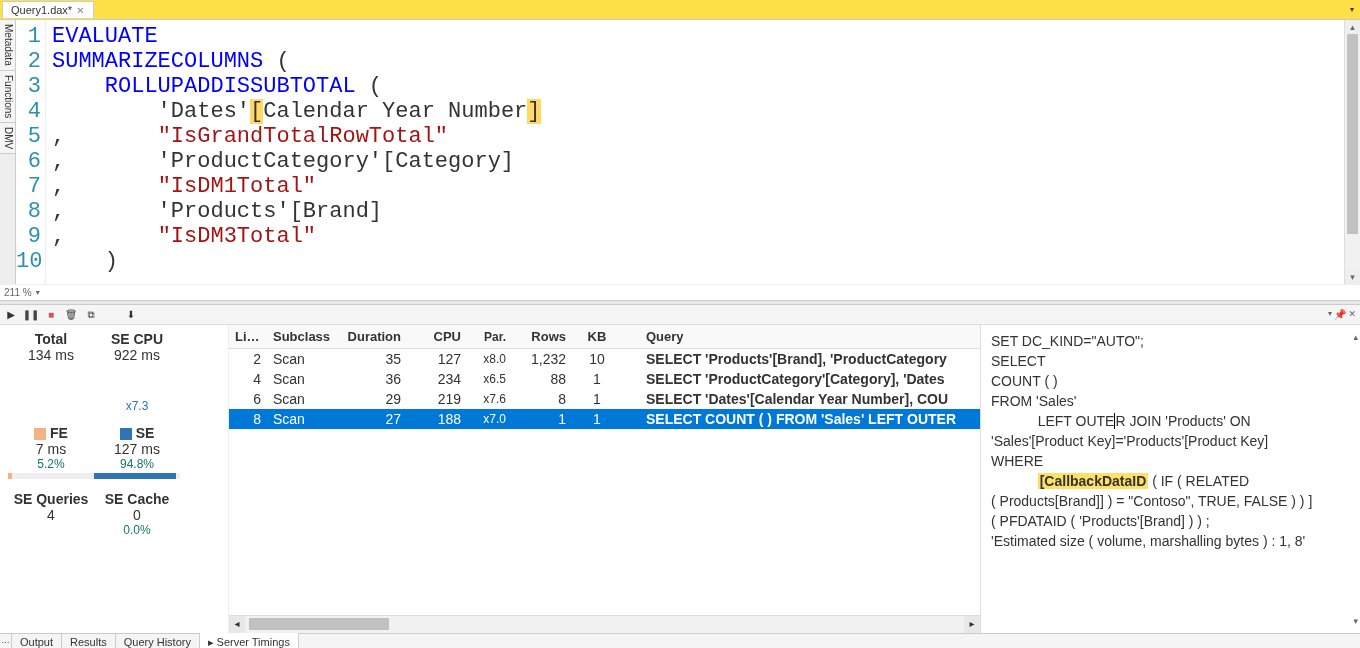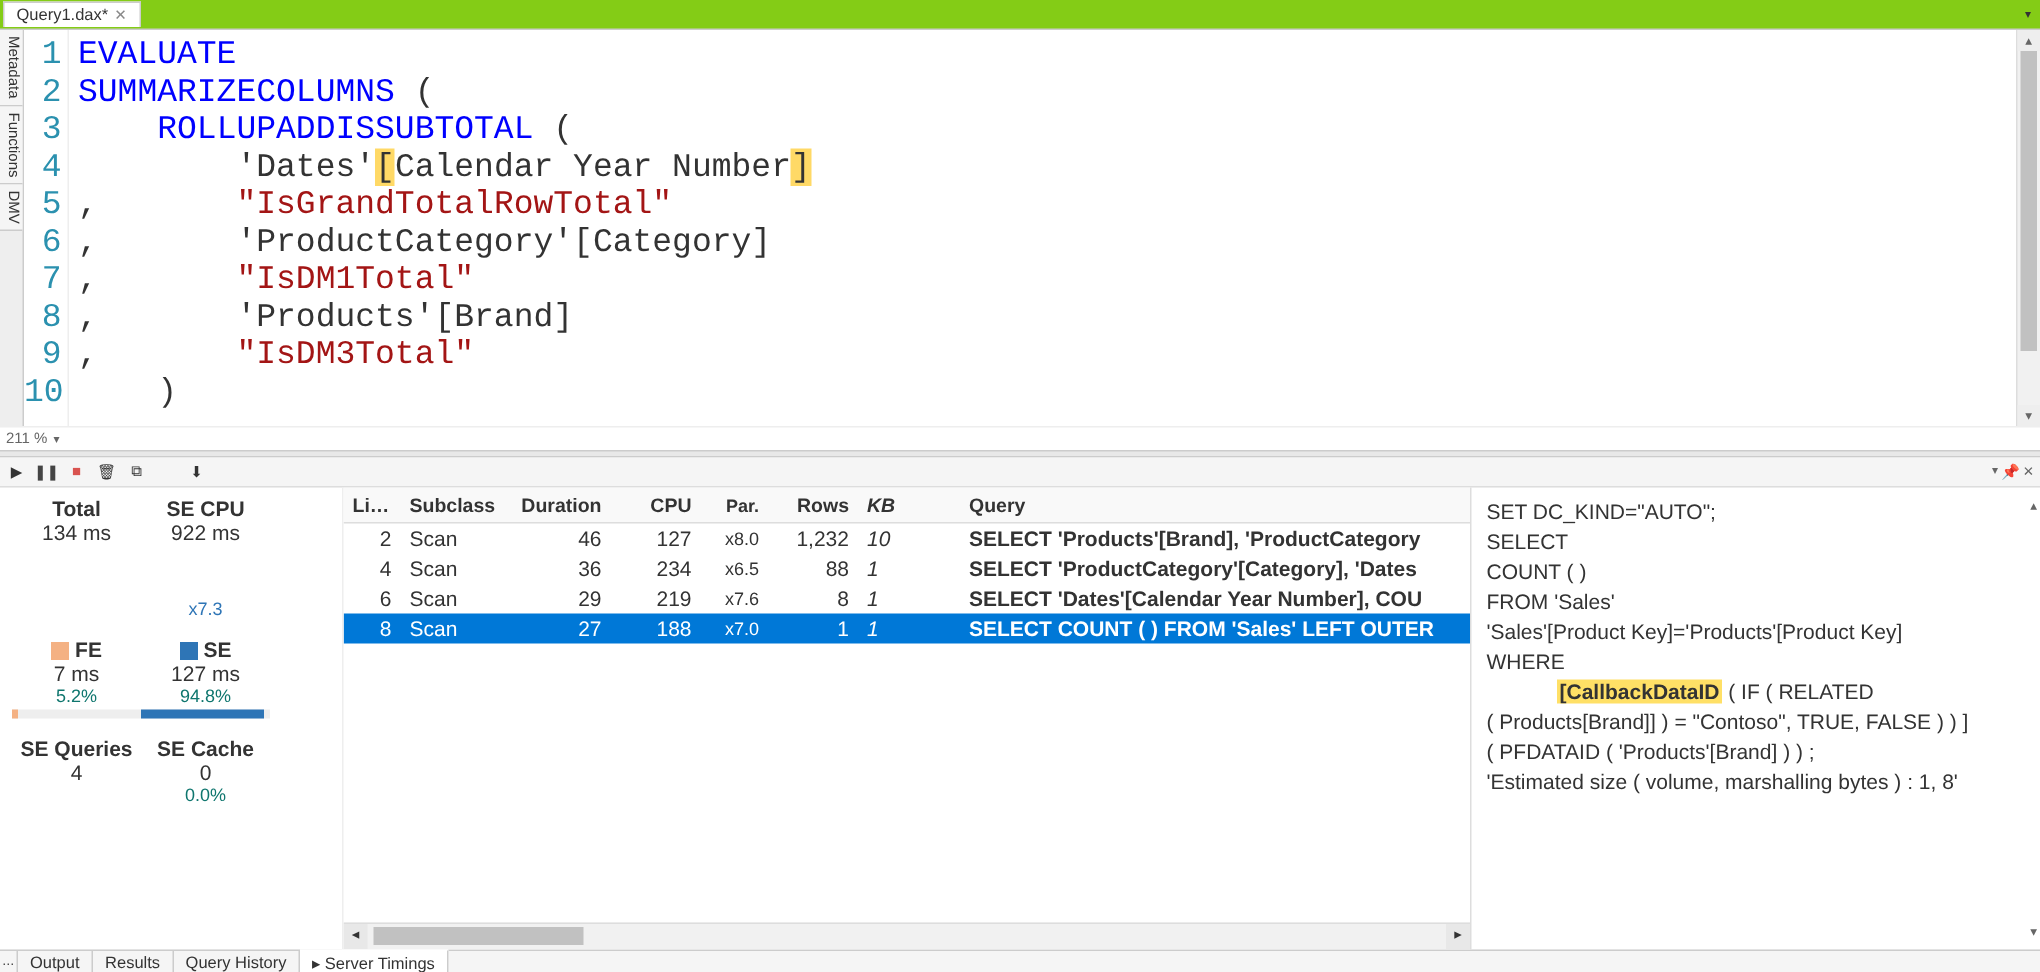--- a/index.html
+++ b/index.html
@@ -1,18 +1,18 @@
 <!DOCTYPE html>
 <html><head>
 <meta charset="utf-8">
 <style>
 * { margin: 0; padding: 0; box-sizing: border-box; }
 body { font-family: "Segoe UI", Arial, sans-serif; font-size: 12px; background: #fff; color: #333; width: 1360px; height: 648px; overflow: hidden; position: relative; }
 
-.top-tabstrip { height: 20px; border-bottom: 1px solid #ccc; display: flex; align-items: center; padding-left: 2px; background: #84cc16; }
+.top-tabstrip { height: 20px; border-bottom: 1px solid #ccc; display: flex; align-items: center; padding-left: 2px; background: #fde047; }
 .top-tab { padding: 2px 8px; background: #fff; border: 1px solid #ccc; border-bottom: none; font-size: 11px; display: flex; align-items: center; gap: 4px; }
 .top-tab .close-x { cursor: pointer; color: #888; font-size: 10px; }
 .top-right-icons { margin-left: auto; margin-right: 6px; display: flex; gap:4px; }
 .dropdown-marker { font-size: 8px; }
 
 .main-row { display: flex; height: 264px; }
 
 .side-tabs { width: 16px; background: #eee; border-right: 1px solid #ccc; display: flex; flex-direction: column; }
 .side-tab { writing-mode: vertical-rl; text-orientation: mixed; font-size: 10px; padding: 4px 1px; border-bottom: 1px solid #ccc; background: #f5f5f5; cursor: pointer; text-align:center; }
 
@@ -61,21 +61,21 @@
 .grid-body { flex:1; overflow:hidden; font-size:14px;}
 .grid-row { display:flex; height:20px; align-items:center; }
 .grid-row.selected { background:#0078d7; color:#fff; }
 .grid-row.selected .qbold { color:#fff; }
 .c-line { width:38px; text-align:right; }
 .c-sub { width:72px; }
 .c-dur { width:68px; text-align:right; }
 .c-cpu { width:60px; text-align:right; }
 .c-par { width:45px; text-align:right; font-size:12px;}
 .c-rows { width:60px; text-align:right; }
-.c-kb { width:50px; text-align:left;font-style:italic; }
+.c-kb { width:50px; text-align:center; }
 .c-gap { width:18px; }
 .c-query { flex:1; }
 .qbold { font-weight:700; }
 .grid-hscroll { height:18px; background:#f1f1f1; border-top:1px solid #ddd; position:relative; margin-top:auto;}
 .hs-left, .hs-right { position:absolute; top:0; width:16px; height:100%; text-align:center; line-height:16px; font-size:10px; background:#e8e8e8; }
 .hs-left { left:0; } .hs-right { right:0; }
 .hs-thumb { position:absolute; left:20px; top:2px; height:12px; width:140px; background:#c1c1c1; }
 
 .detail-panel { width:380px; border-left:1px solid #ddd; padding:6px 10px; font-size:14px; line-height:20px; overflow:hidden; position:relative;}
 .detail-hl { background:#ffe066; font-weight:700; padding:0 2px; }
@@ -207,21 +207,21 @@
       <div class="c-par">Par.</div>
       <div class="c-rows">Rows</div>
       <div class="c-kb">KB</div>
       <div class="c-gap"></div>
       <div class="c-query">Query</div>
     </div>
     <div class="grid-body" id="grid-body">
         <div class="grid-row">
           <div class="c-line">2</div>
           <div class="c-sub">Scan</div>
-          <div class="c-dur">46</div>
+          <div class="c-dur">35</div>
           <div class="c-cpu">127</div>
           <div class="c-par">x8.0</div>
           <div class="c-rows">1,232</div>
           <div class="c-kb">10</div>
           <div class="c-gap"></div>
           <div class="c-query"><span class="qbold">SELECT 'Products'[Brand], 'ProductCategory</span></div>
         </div>
         <div class="grid-row">
           <div class="c-line">4</div>
           <div class="c-sub">Scan</div>
@@ -262,20 +262,21 @@
       <div class="hs-right">▸</div>
     </div>
   </div>
 
   <div class="detail-panel">
     <span class="detail-scroll-up">▴</span>
     <div>SET DC_KIND="AUTO";</div>
     <div>SELECT</div>
     <div>COUNT (  )</div>
     <div>FROM 'Sales'</div>
+    <div style="white-space:pre;"><span>            LEFT OUTE</span><span class="cursor-caret"></span><span>R JOIN 'Products' ON</span></div>
     <div>'Sales'[Product Key]='Products'[Product Key]</div>
     <div>WHERE</div>
     <div style="white-space:pre;"><span>            </span><span class="detail-hl">[CallbackDataID</span><span> ( IF ( RELATED</span></div>
     <div>( Products[Brand]] ) = "Contoso", TRUE, FALSE )  ) ]</div>
     <div>( PFDATAID ( 'Products'[Brand] )  ) ;</div>
     <div></div>
     <div></div>
     <div>'Estimated size ( volume, marshalling bytes ) : 1, 8'</div>
     <span class="detail-scroll-down">▾</span>
   </div>

